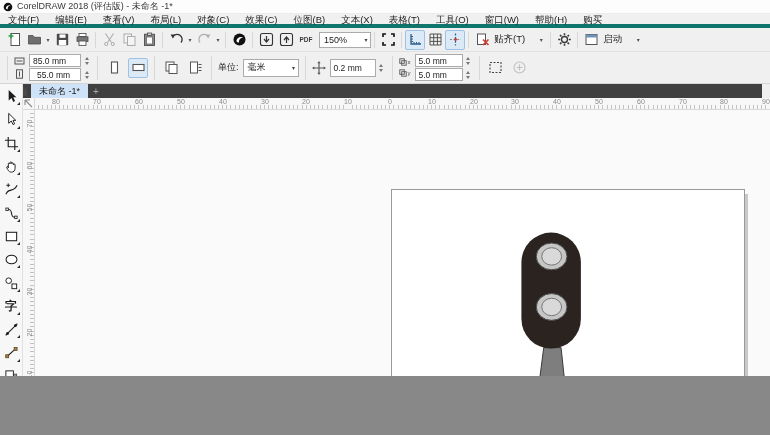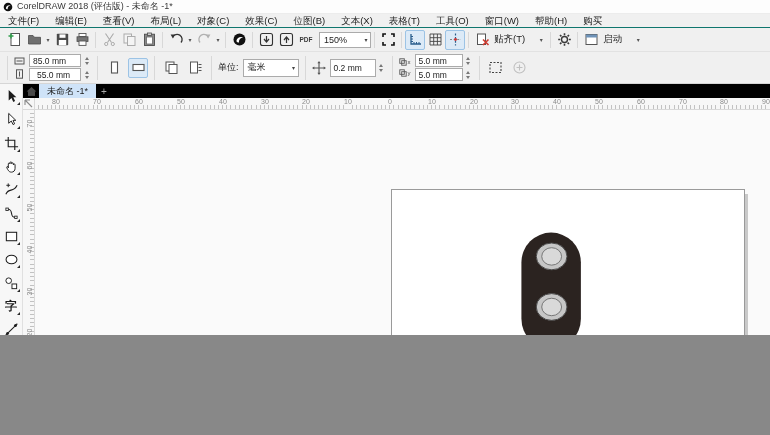--- a/index.html
+++ b/index.html
@@ -1,24 +1,24 @@
 <!DOCTYPE html>
 <html><head>
 <meta charset="utf-8">
 <style>
   html,body{margin:0;padding:0;background:#888;}
-  #app{position:relative;width:770px;height:335px;overflow:hidden;background:#f0f0f0;
+  #app{position:relative;width:770px;height:376px;overflow:hidden;background:#f0f0f0;
        font-family:"Liberation Sans","DejaVu Sans",sans-serif;color:#333;-webkit-font-smoothing:antialiased;}
   
   .titlebar{position:absolute;left:0;top:0;width:770px;height:14px;background:#fdfdfd;
             display:flex;align-items:center;font-size:9px;color:#3a3a3a;border-bottom:1px solid #ececec;box-sizing:border-box;}
   .applogo{width:10px;height:10px;margin:0 4px 0 3px;flex:0 0 auto;}
   
   .menubar{position:absolute;left:0;top:14px;width:770px;height:14px;background:#f0f0f0;
-           display:flex;align-items:center;font-size:9.5px;border-bottom:1px solid #0f766e;box-sizing:border-box;}
+           display:flex;align-items:center;font-size:9.5px;border-bottom:4px solid #0f766e;box-sizing:border-box;}
   .mitem{padding:0 8px;line-height:13px;color:#222;cursor:default;white-space:nowrap;}
   
   .toolbar{position:absolute;left:0;top:28px;width:770px;height:24px;background:#f0f0f0;
            display:flex;align-items:center;padding:0 4px;box-sizing:border-box;border-bottom:1px solid #e2e2e2;}
   .tbtn{width:20px;height:20px;display:flex;align-items:center;justify-content:center;flex:0 0 auto;border:1px solid transparent;box-sizing:border-box;border-radius:2px;}
   .tbtn svg{width:15px;height:15px;display:block;}
   .tbtn.gray{opacity:.33;}
   .tbtn.pressed{background:#dceaf7;border-color:#9cc3e5;}
   .caret{font-size:6px;color:#555;width:8px;text-align:center;flex:0 0 auto;line-height:8px;}
   .tsep{width:1px;height:16px;background:#d8d8d8;margin:0 3px;flex:0 0 auto;}
@@ -41,21 +41,21 @@
   .spin i.dn{border-top:3px solid #777;}
   .pbtn{width:20px;height:20px;display:flex;align-items:center;justify-content:center;border:1px solid transparent;box-sizing:border-box;border-radius:2px;}
   .pbtn svg{width:15px;height:15px;display:block;}
   .pbtn.pressed{background:#dceaf7;border-color:#9cc3e5;}
   .plabel{font-size:9px;color:#222;white-space:nowrap;}
   .iconcol{display:flex;flex-direction:column;gap:3px;align-items:center;justify-content:center;}
   .iconcol svg{width:11px;height:10px;display:block;}
   .dupicon{display:flex;align-items:center;font-size:6px;color:#444;gap:1px;}
   .dupicon svg{width:8px;height:8px;}
   
-  .tabrow{position:absolute;left:23px;top:84px;width:747px;height:14px;background:#000000;display:flex;align-items:center;}
+  .tabrow{position:absolute;left:15px;top:84px;width:747px;height:14px;background:#404040;display:flex;align-items:center;}
   .homebtn{width:16px;height:13px;display:flex;align-items:center;justify-content:center;}
   .homebtn svg{width:11px;height:11px;}
   .doctab{height:14px;background:#cfe3f8;display:flex;align-items:center;padding:0 8px;font-size:9px;color:#1a1a1a;}
   .newtab{width:16px;text-align:center;font-size:10px;color:#aaa;}
   
   .rcorner{position:absolute;left:23px;top:98px;width:12px;height:12px;background:#f7f7f7;border-right:1px solid #d9d9d9;border-bottom:1px solid #d9d9d9;box-sizing:border-box;display:flex;align-items:center;justify-content:center;}
   .rcorner svg{width:9px;height:9px;}
   .hruler{position:absolute;left:35px;top:98px;width:735px;height:12px;background:#f7f7f7;border-bottom:1px solid #d9d9d9;box-sizing:border-box;
           background-image:repeating-linear-gradient(to right,transparent 0 3.18px,#c2c2c2 3.18px 4.18px);
           background-size:100% 4px;background-position:left bottom;background-repeat:no-repeat;}

